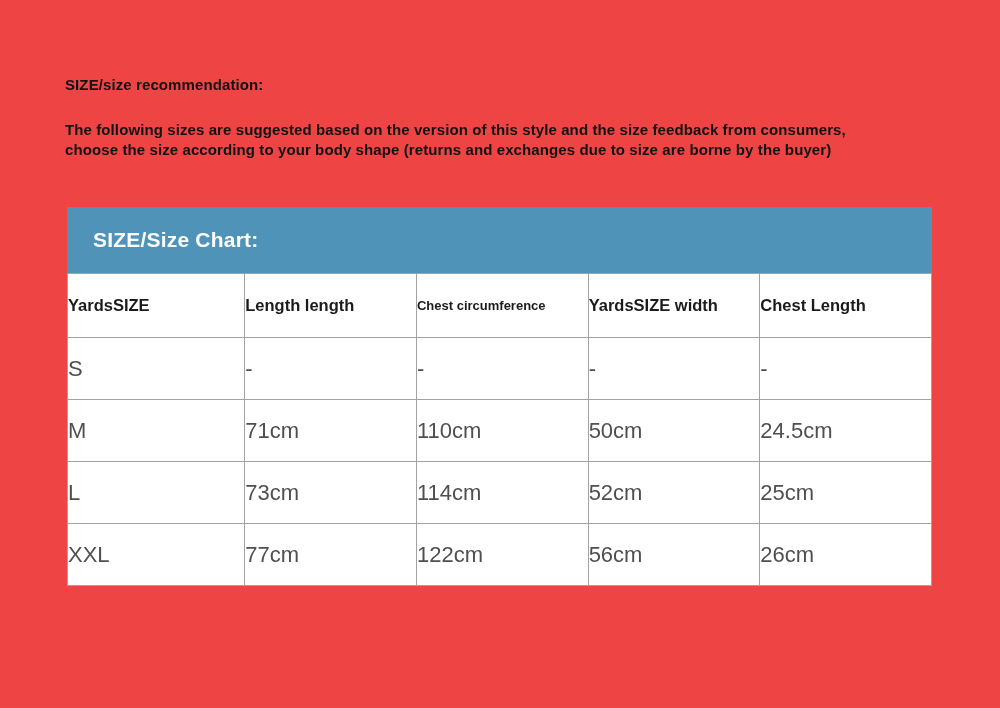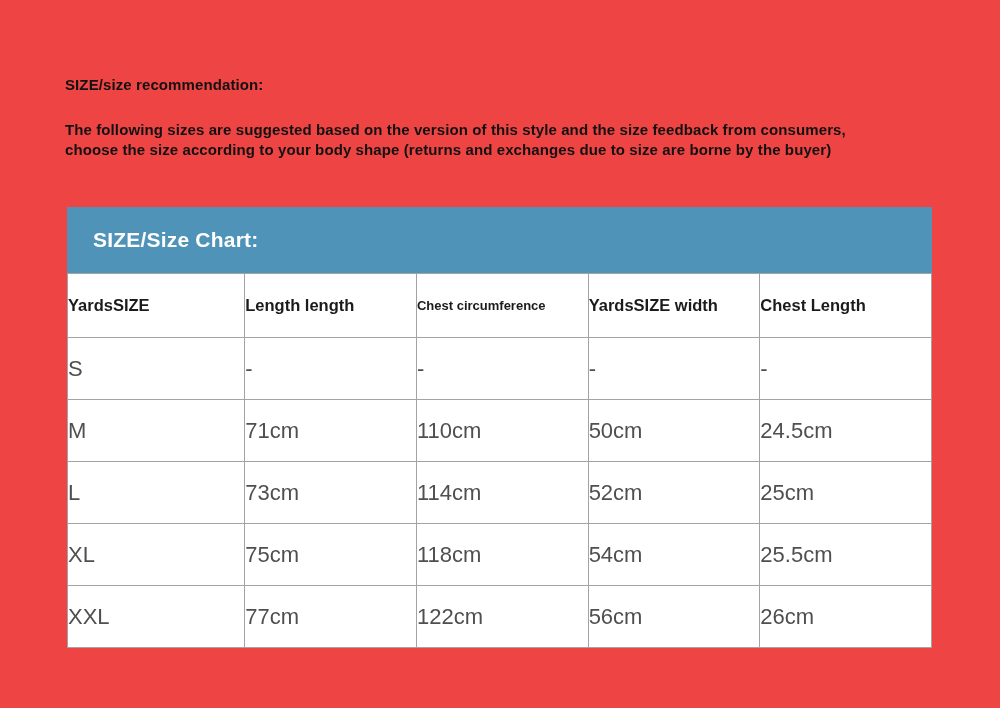--- a/index.html
+++ b/index.html
@@ -94,27 +94,20 @@
             <td>24.5cm</td>
           </tr>
           <tr>
             <td>L</td>
             <td>73cm</td>
             <td>114cm</td>
             <td>52cm</td>
             <td>25cm</td>
           </tr>
           <tr>
-            <td>XL</td>
-            <td>75cm</td>
-            <td>118cm</td>
-            <td>54cm</td>
-            <td>25.5cm</td>
-          </tr>
-          <tr>
             <td>XXL</td>
             <td>77cm</td>
             <td>122cm</td>
             <td>56cm</td>
             <td>26cm</td>
           </tr>
         </tbody>
       </table>
   </div>
 

